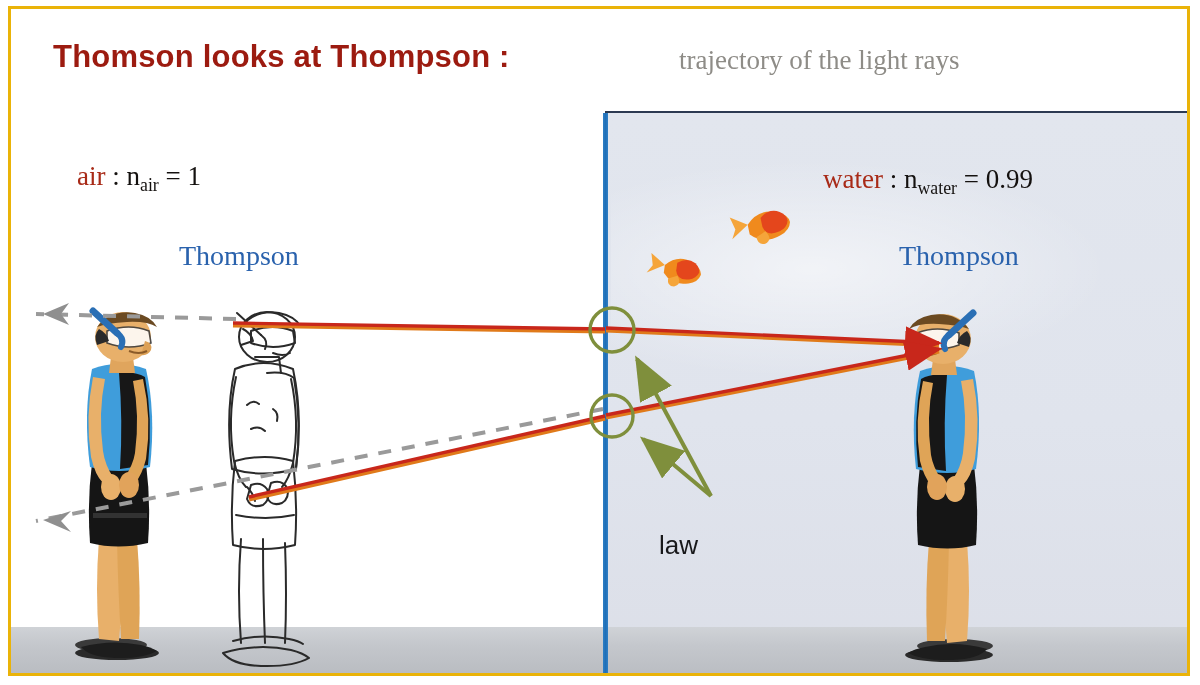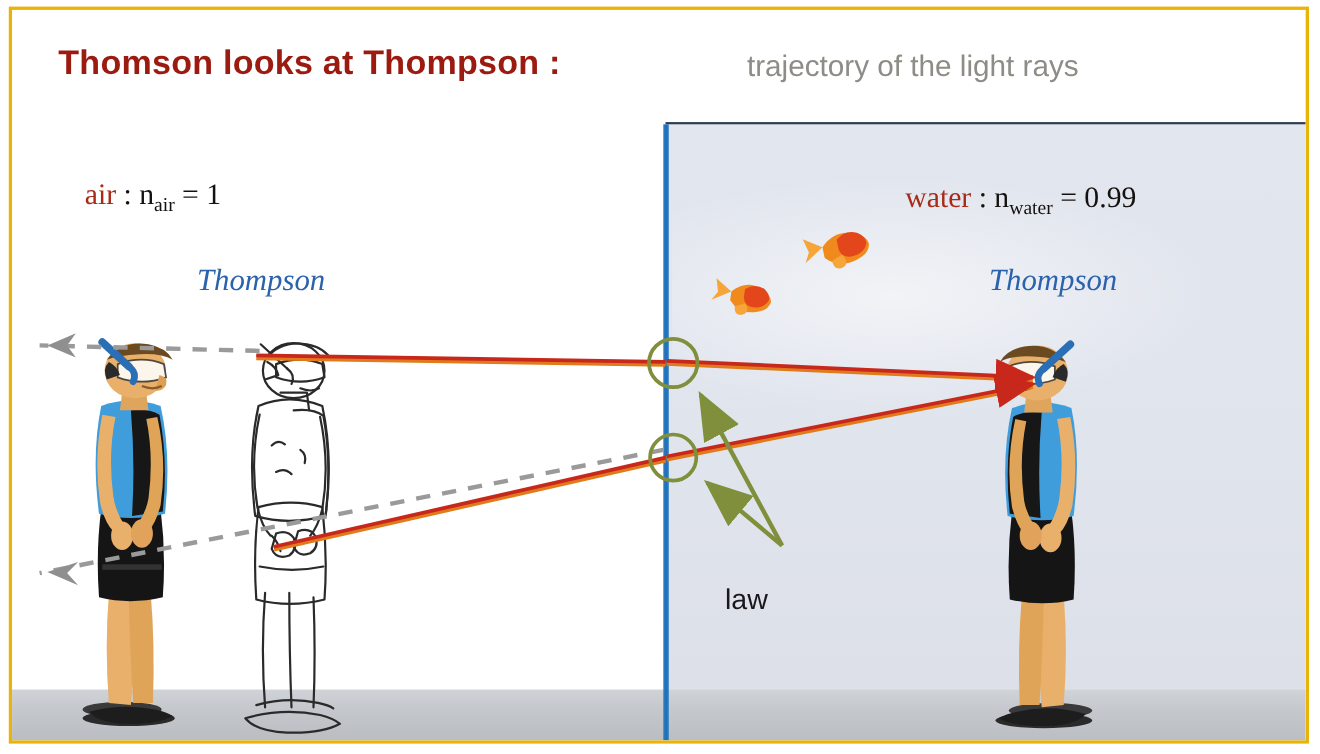--- a/index.html
+++ b/index.html
@@ -26,30 +26,30 @@
 
   
   #interface-line{position:absolute;left:592px;top:104px;width:5px;height:560px;
                   background:linear-gradient(90deg,#2f7fc4,#1f6fb8,#2f7fc4);}
 
   
   #title{position:absolute;left:42px;top:30px;font-size:31px;font-weight:bold;
          color:#9c1b10;letter-spacing:.2px;white-space:nowrap;
          font-family:"Liberation Sans",sans-serif;}
   #subtitle{position:absolute;left:668px;top:36px;font-size:27px;color:#8e8c87;
-            white-space:nowrap;font-family:Liberation Sans, sans-serif;}
+            white-space:nowrap;font-family:Liberation Serif, serif;}
 
   .medium-label{position:absolute;font-family:Liberation Serif, serif;font-size:27px;
                 color:#14110f;white-space:nowrap;}
   .medium-label .mred{color:#a82a17;}
   .medium-label sub{font-size:.66em;}
   #air-label{left:66px;top:152px;}
   #water-label{left:812px;top:155px;}
 
-  .person-name{position:absolute;font-family:"Liberation Serif",serif;font-style:italic;
+  .person-name{position:absolute;font-family:"Liberation Serif",serif;
                font-size:28px;color:#2a62ad;white-space:nowrap;}
   #name-thompson{left:168px;top:231px;}
   #name-thomson{left:888px;top:231px;}
 
   #snell-label{position:absolute;left:648px;top:489px;font-size:26px;color:#18181a;
                line-height:1.22;width:230px;font-family:"Liberation Sans",sans-serif;}
 
   
   #overlay{position:absolute;left:0;top:0;width:1176px;height:664px;}
 

